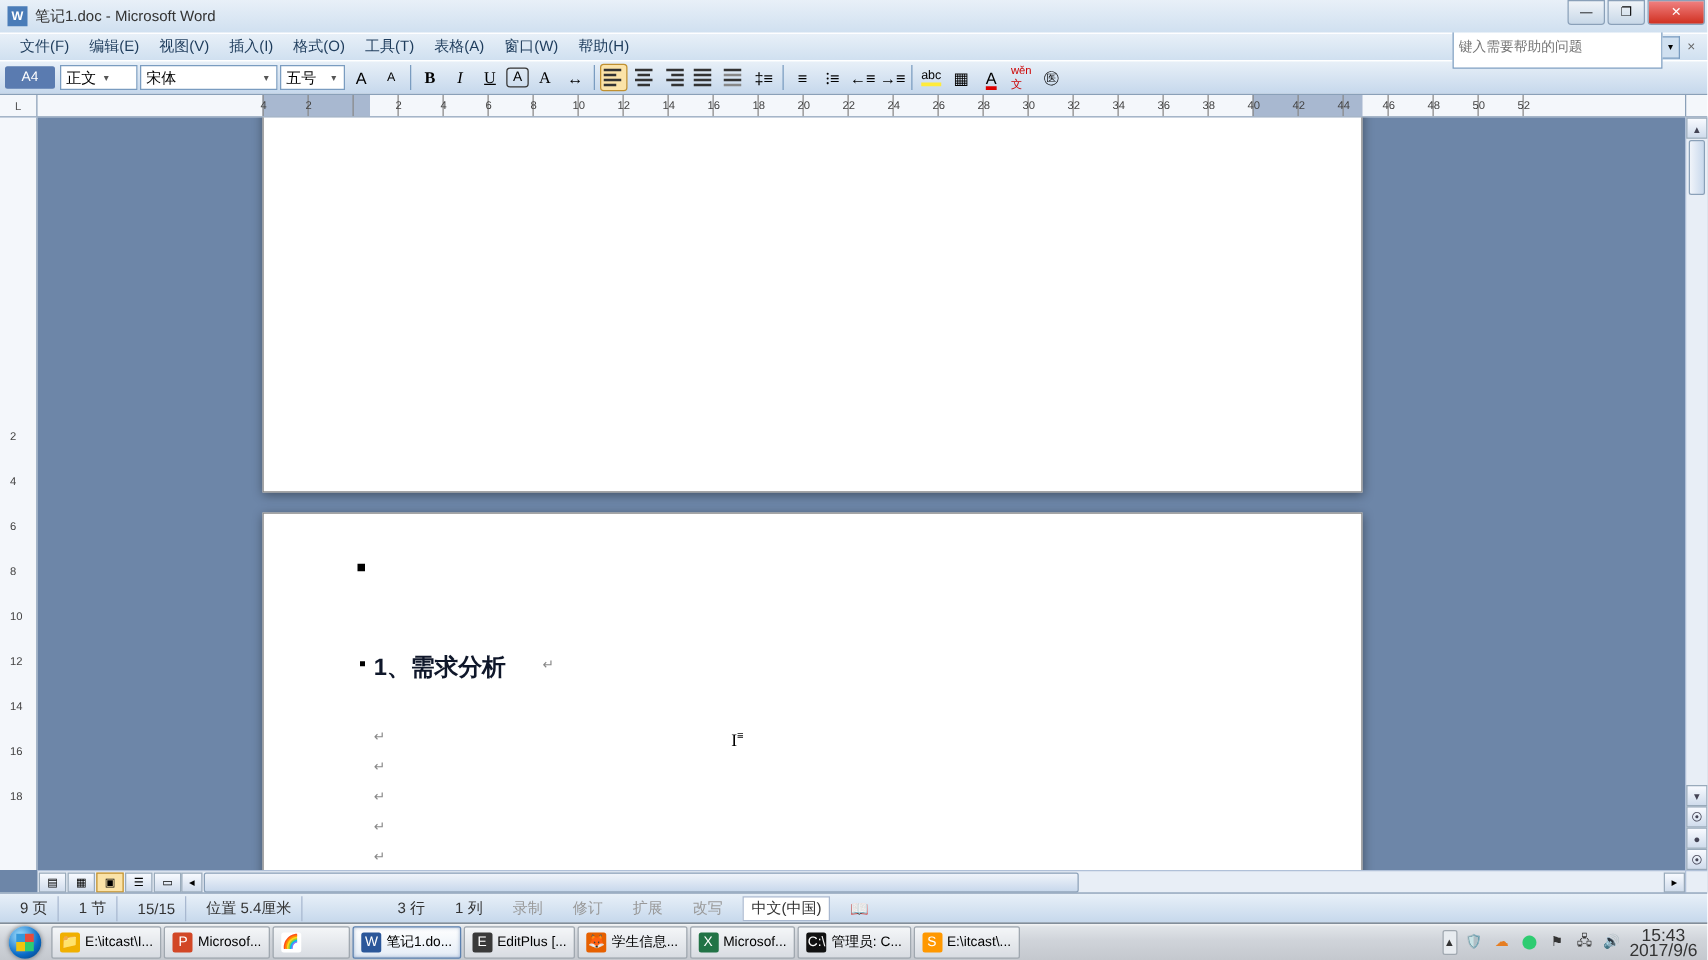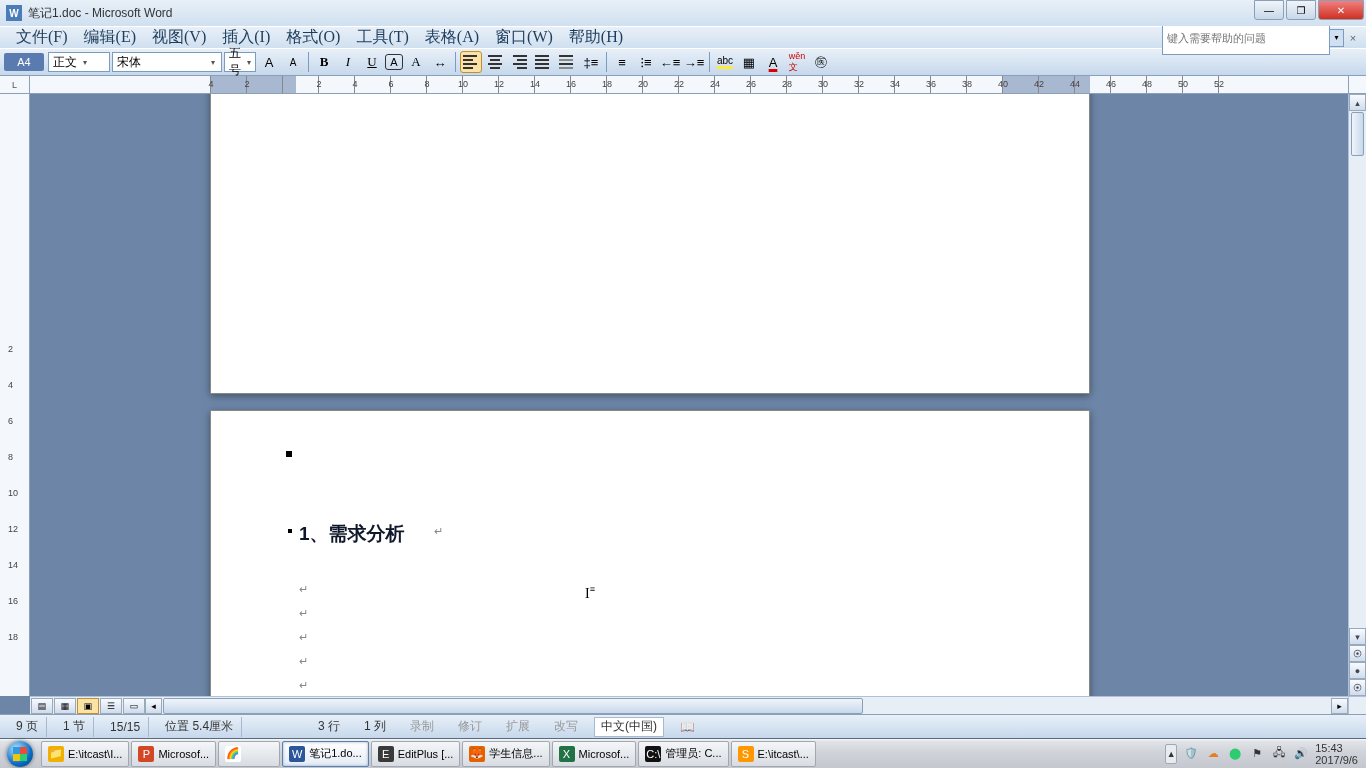--- a/index.html
+++ b/index.html
@@ -8,21 +8,21 @@
 
 .titlebar { height: 26px; background: linear-gradient(#e8f0f8, #d0e0f0); display: flex; align-items: center; padding-left: 6px; position: relative; }
 .titlebar .icon { width: 16px; height: 16px; background: #4a7cb8; margin-right: 6px; display:flex; align-items:center; justify-content:center; color:#fff; font-size:10px; font-weight:bold; }
 .titlebar .title { font-size: 12px; color: #333; }
 .winbtns { position: absolute; right: 0; top: 0; display: flex; }
 .winbtn { width: 30px; height: 20px; display: flex; align-items: center; justify-content: center; border: 1px solid #8aa0b8; background: linear-gradient(#f0f4f8,#c8d8e8); border-radius: 0 0 3px 3px; margin-right: 2px; font-size: 10px; }
 .winbtn.close { background: linear-gradient(#f08080,#d03020); color: #fff; width: 46px; }
 
 
 .menubar { height: 22px; background: linear-gradient(#e8f0f8, #d0e0f0); display: flex; align-items: center; padding-left: 8px; border-top: 1px solid #fff; }
-.menubar .menuitem { font-size: 16px; color: #1e3c5c; padding: 2px 8px; cursor: default; font-family: Liberation Serif, serif; }
+.menubar .menuitem { font-size: 12px; color: #1e3c5c; padding: 2px 8px; cursor: default; }
 .helpbox { margin-left: auto; margin-right: 6px; display: flex; align-items: center; }
 .helpbox input { width: 168px; height: 34px; font-size: 11px; padding: 0 4px; border: 1px solid #7a9cc0; }
 .helpbox .dd { width: 14px; height: 18px; background: #d0e0f0; border: 1px solid #7a9cc0; border-left: none; display: flex; align-items: center; justify-content: center; font-size: 8px; }
 .helpbox .x { width: 14px; height: 18px; display: flex; align-items: center; justify-content: center; font-size: 11px; color:#666; margin-left:2px;}
 
 
 .toolbar { height: 28px; background: linear-gradient(#e8f0f8, #c6d8ec); display: flex; align-items: center; padding-left: 4px; border-top: 1px solid #fff; border-bottom: 1px solid #8aa0b8; gap: 2px; }
 .tb-combo { height: 20px; border: 1px solid #7a9cc0; background: #fff; font-size: 12px; display: flex; align-items: center; padding: 0 2px 0 4px; }
 .tb-combo .dd { width: 12px; text-align: center; font-size: 8px; color: #555; margin-left: 2px; }
 .tb-btn { width: 22px; height: 22px; display: flex; align-items: center; justify-content: center; font-size: 13px; border-radius: 3px; }
@@ -87,21 +87,21 @@
 
 .taskbar { position: absolute; left: 0; right: 0; bottom: 0; height: 30px; background: linear-gradient(180deg, #f8f8f8 0%, #e0e4e8 8%, #d0d4da 45%, #c4c8ce 100%); display: flex; align-items: center; border-top: 1px solid #5a6a7a; }
 .startbtn { width: 40px; height: 30px; display: flex; align-items: center; justify-content: center; }
 .orb { width: 26px; height: 26px; border-radius: 50%; background: radial-gradient(circle at 35% 30%, #a6e3ff, #0a6cc8 60%, #053a6e); box-shadow: 0 0 4px rgba(0,0,0,0.5); position:relative;}
 .orb::after{content:""; position:absolute; top:6px; left:6px; width:14px; height:14px; background: conic-gradient(#e74c3c 0 90deg, #2ecc71 90deg 180deg, #f1c40f 180deg 270deg, #3498db 270deg 360deg); }
 .taskbtn { height: 26px; min-width:62px; max-width:108px; margin: 0 1px; padding: 0 6px; background: linear-gradient(#f4f6f8,#d8dce2); border: 1px solid #a0a8b0; border-radius: 2px; display: flex; align-items: center; font-size: 11px; gap: 4px; overflow:hidden;}
 .taskbtn.active { background: linear-gradient(#fff,#e4ecf6); border-color: #5a80b0; box-shadow: inset 0 0 3px rgba(60,100,160,0.5);}
 .taskbtn .ico { width: 16px; height: 16px; flex-shrink: 0; display:flex; align-items:center; justify-content:center; font-size:11px; color:#fff; border-radius:2px;}
 .taskbtn .lbl{ white-space:nowrap; overflow:hidden; text-overflow:ellipsis;}
 .tray { margin-left: auto; display: flex; align-items: center; gap: 6px; padding-right: 8px; font-size: 11px; color: #333; }
-.tray .clock { text-align: left; line-height: 12px; font-size: 11px; }
+.tray .clock { text-align: center; line-height: 12px; font-size: 14px; }
 .tray .ico { width: 16px; height: 16px; display:flex; align-items:center; justify-content:center;}
 .tray .expand{ width:12px; height:20px; border:1px solid #a0a8b0; background:#e8ecf0; display:flex; align-items:center; justify-content:center; font-size:9px; border-radius:2px;}
 </style>
 </head>
 <body>
 
 <div class="titlebar">
   <div class="icon">W</div>
   <div class="title">笔记1.doc - Microsoft Word</div>
   <div class="winbtns">
@@ -131,21 +131,21 @@
 <div class="toolbar">
   <div class="aa-label">A4</div>
   <div class="tb-combo" style="width:62px">
       <span>正文</span>
       <span class="dd">▾</span>
     </div>
   <div class="tb-combo" style="width:110px">
       <span>宋体</span>
       <span class="dd" style="margin-left:auto">▾</span>
     </div>
-  <div class="tb-combo" style="width:32px">
+  <div class="tb-combo" style="width:52px">
       <span>五号</span>
       <span class="dd" style="margin-left:auto">▾</span>
     </div>
   <div class="tb-btn" style="font-size:13px">A</div>
   <div class="tb-btn" style="font-size:10px">A</div>
   <div class="tb-sep"></div>
   <div class="tb-btn b">B</div>
   <div class="tb-btn i">I</div>
   <div class="tb-btn u">U</div>
   <div class="tb-btn" style="border:1px solid #333; font-size:11px; width:18px; height:16px;">A</div>

